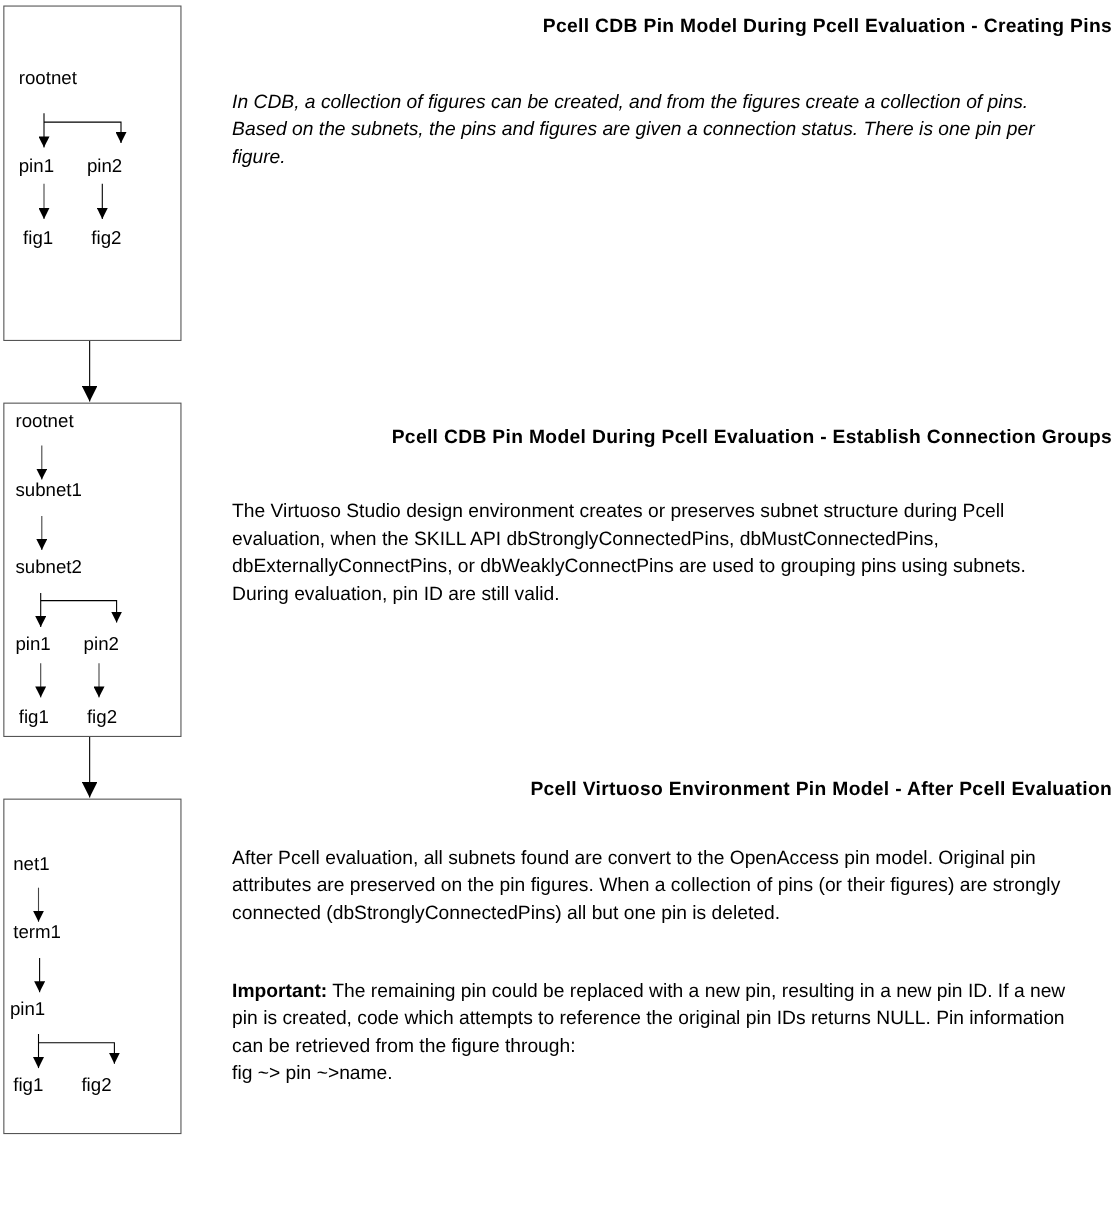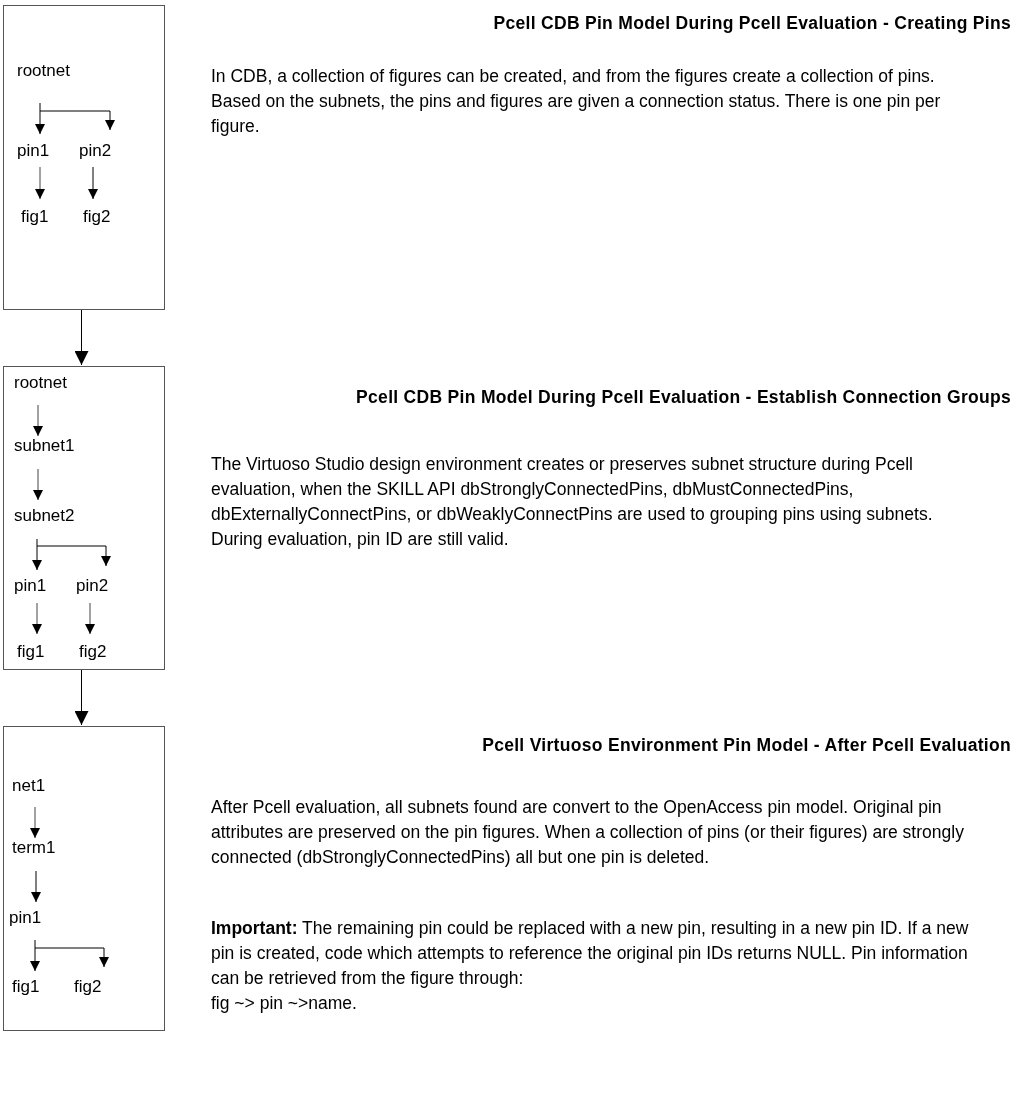--- a/index.html
+++ b/index.html
@@ -5,24 +5,24 @@
     html, body { margin: 0; padding: 0; background: #ffffff; }
     body { width: 1015px; height: 1119px; position: relative; overflow: hidden;
            font-family: "Liberation Sans", sans-serif; color: #000; }
     #diagram { position: absolute; left: 0; top: 0; width: 200px; height: 1119px; }
     #diagram text { font-family: "Liberation Sans", sans-serif; font-size: 17px; fill: #000; }
     .section { position: absolute; left: 211px; width: 800px; }
     .section h2 { margin: 0; font-size: 17.5px; font-weight: bold; letter-spacing: 0.3px; line-height: 22px; white-space: nowrap; text-align: right; }
     .section p { margin: 0; font-size: 17.5px; line-height: 25px; }
     .section p strong { font-weight: bold; margin-top: 11px; }
     #sec-1 { top: 12px; }
-    #sec-1 p { position: absolute; top: 52px; width: 770px; }
+    #sec-1 p { position: absolute; top: 68px; width: 770px; font-style: italic; }
     #sec-2 { top: 386px; }
     #sec-2 p { position: absolute; top: 66px; width: 760px; }
-    #sec-3 { top: 734px; }
+    #sec-3 { top: 706px; }
     #sec-3 .p1 { position: absolute; top: 61px; width: 770px; }
     #sec-3 .p2 { position: absolute; top: 182px; width: 770px; }
   </style>
 </head>
 <body>
 
 <svg id="diagram" viewBox="0 0 200 1119" xmlns="http://www.w3.org/2000/svg">
   <defs>
     <marker id="ah" viewBox="0 0 10 10" refX="10" refY="5" markerWidth="10" markerHeight="10" markerUnits="userSpaceOnUse" orient="auto">
       <path d="M0,0 L10,5 L0,10 z" fill="#000"></path>

